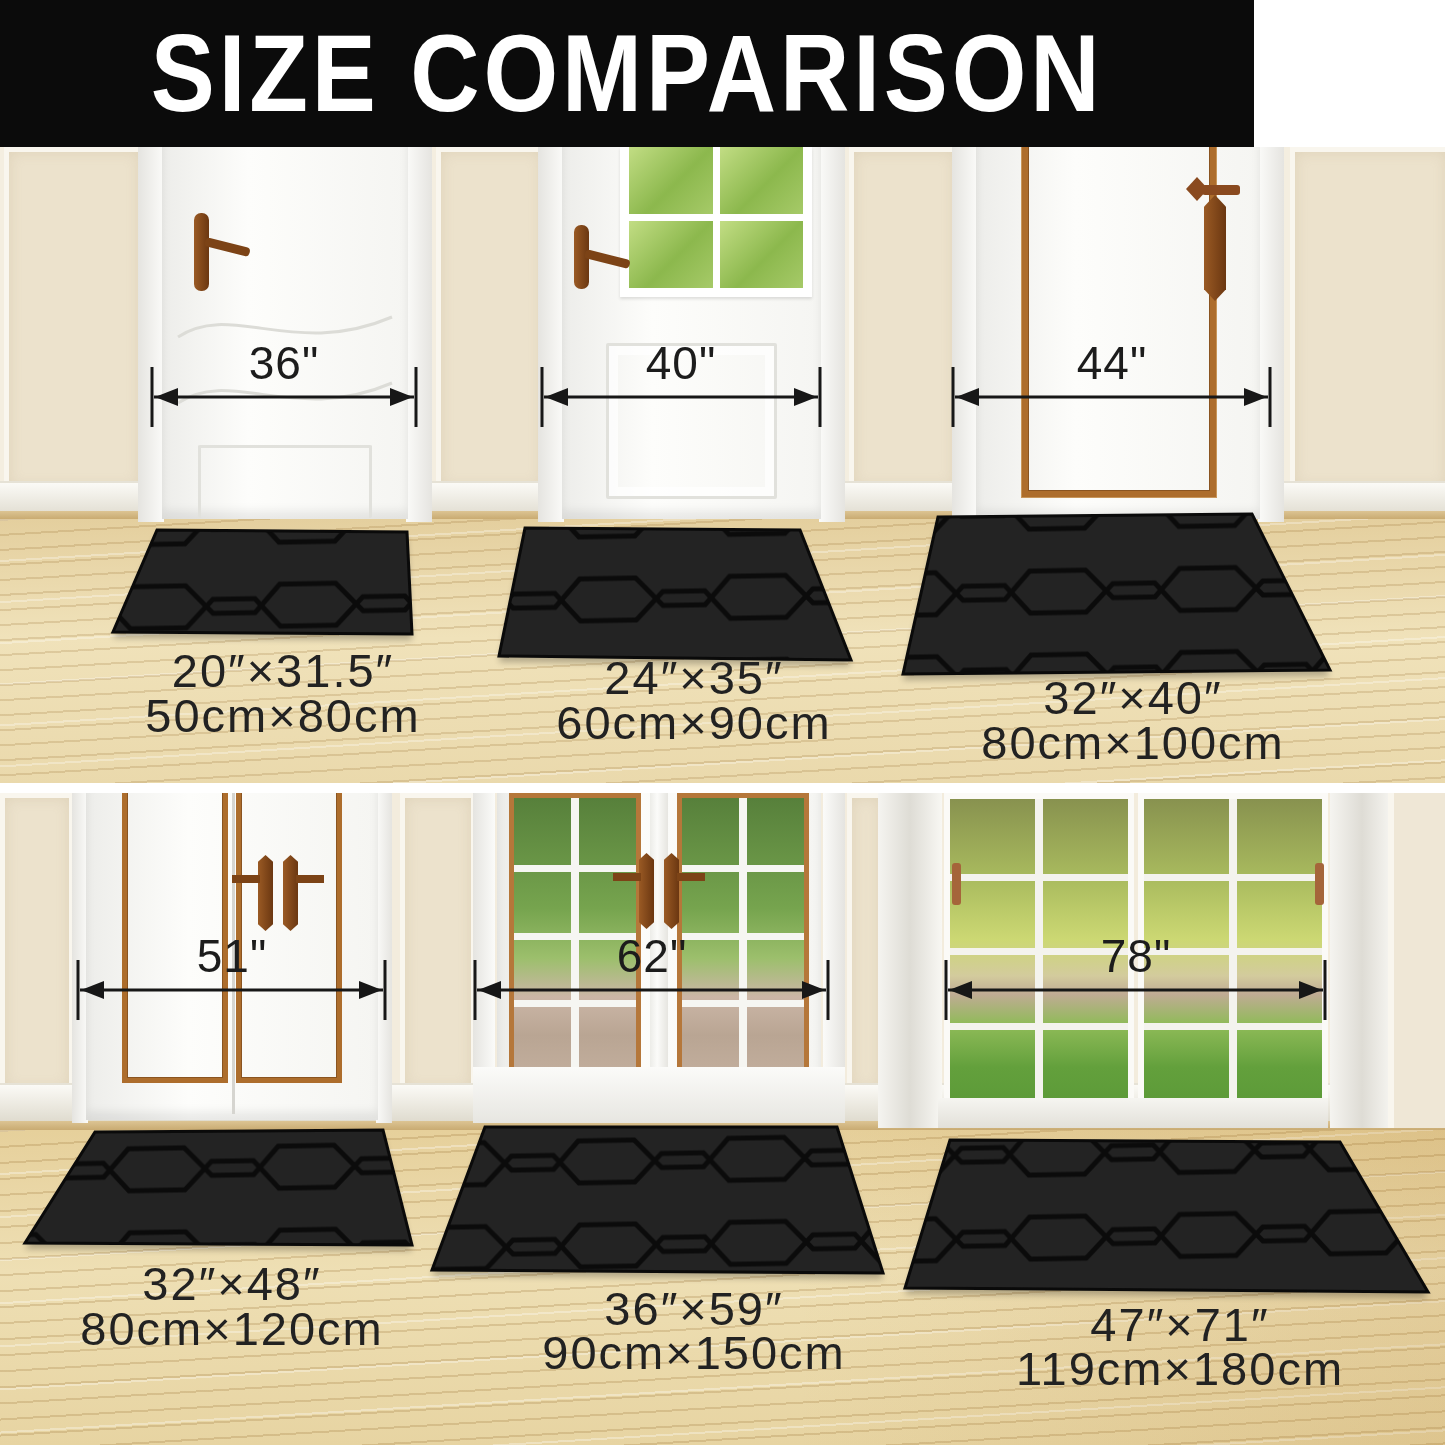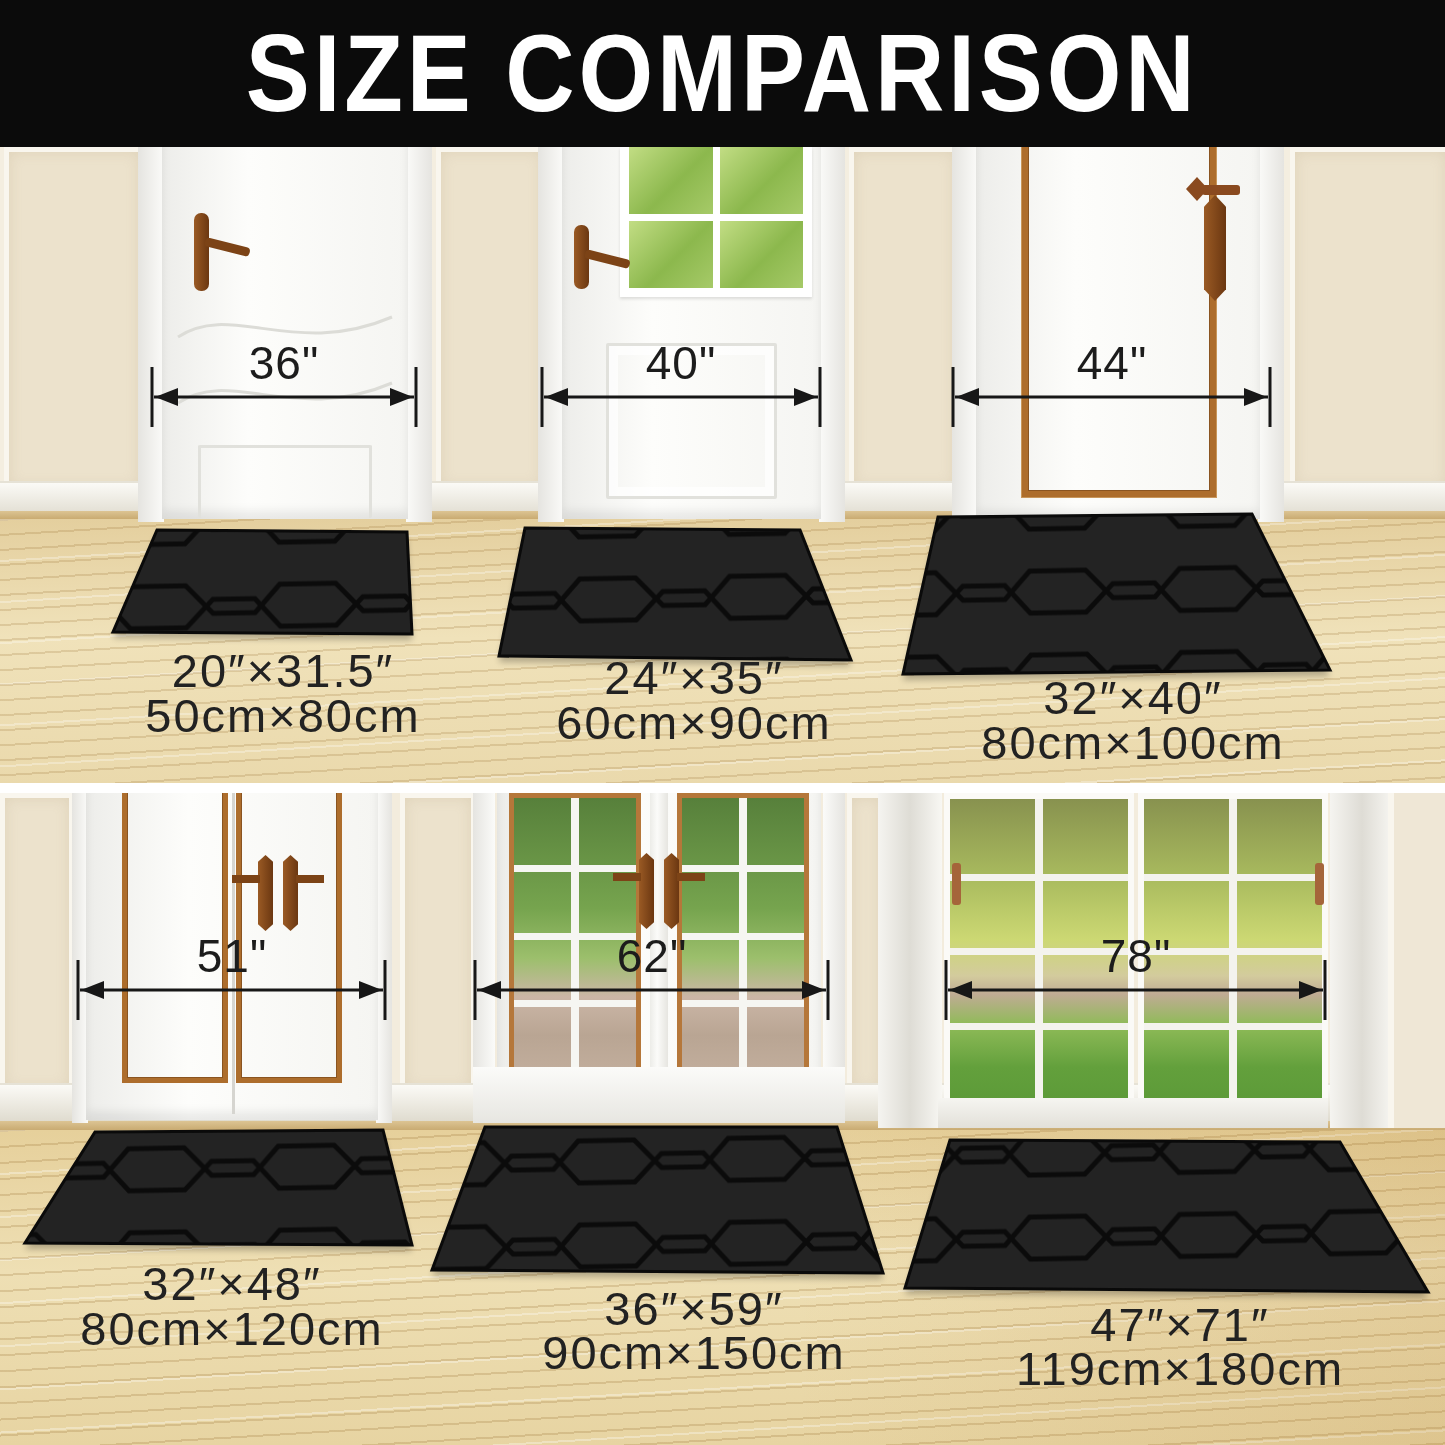--- a/index.html
+++ b/index.html
@@ -1,21 +1,21 @@
 <!DOCTYPE html>
 <html><head>
 <meta charset="utf-8">
 <style>
   html,body{margin:0;padding:0;background:#ffffff;}
   .canvas{
     position:relative;width:1445px;height:1445px;overflow:hidden;
     font-family:"Liberation Sans", sans-serif;background:#ffffff;
   }
   
-  .banner{position:absolute;left:0;top:0;width:1445px;height:147px;background:#0b0b0b;
+  .banner{position:absolute;left:0;top:0;width:1254px;height:147px;background:#0b0b0b;
     display:flex;align-items:center;justify-content:center;}
   .banner h1{margin:0;color:#ffffff;font-size:99px;font-weight:bold;letter-spacing:4px;
     transform:scale(0.97,1.1);white-space:nowrap;}
   
   .scene{position:absolute;left:0;width:1445px;overflow:hidden;}
   .scene-top{top:147px;height:636px;background:#f4eee0;}
   .scene-bottom{top:793px;height:652px;background:#f3ecdd;}
   .divider{position:absolute;left:0;top:783px;width:1445px;height:10px;background:#ffffff;}
   .wpanel{position:absolute;background:#ece2cc;border:5px solid #f9f6ee;box-shadow:inset 0 0 14px rgba(160,140,100,.18);}
   .baseboard{position:absolute;left:0;width:1445px;background:linear-gradient(#fbfaf6,#dedacd);border-top:2px solid #e6e2d6;}

